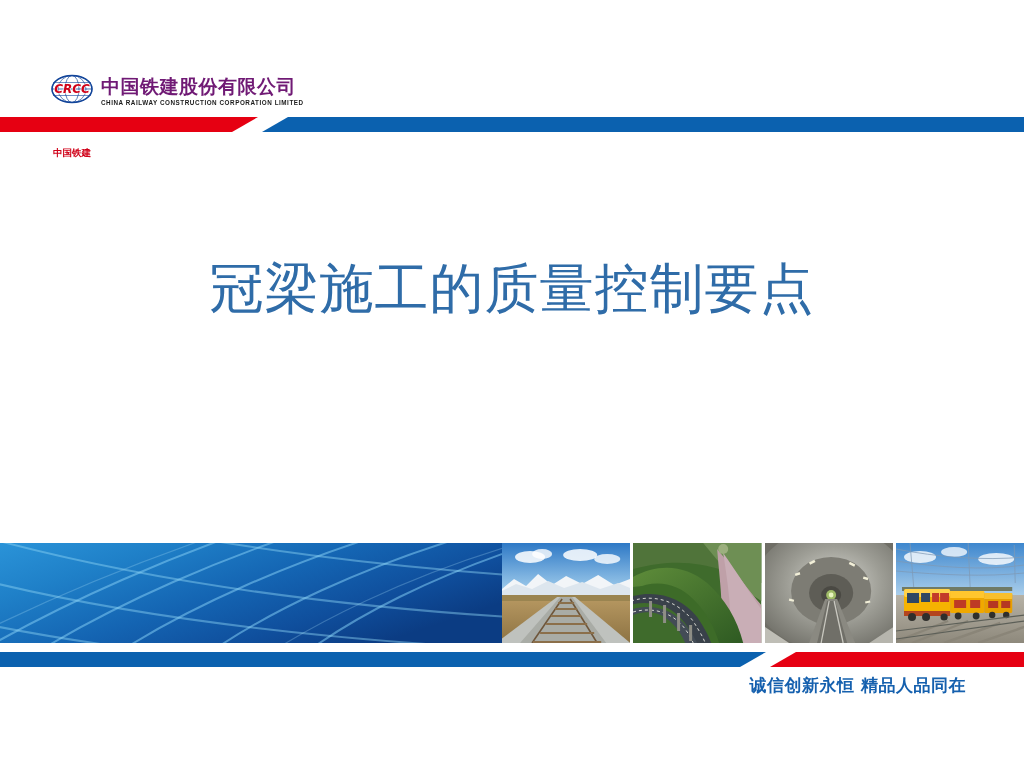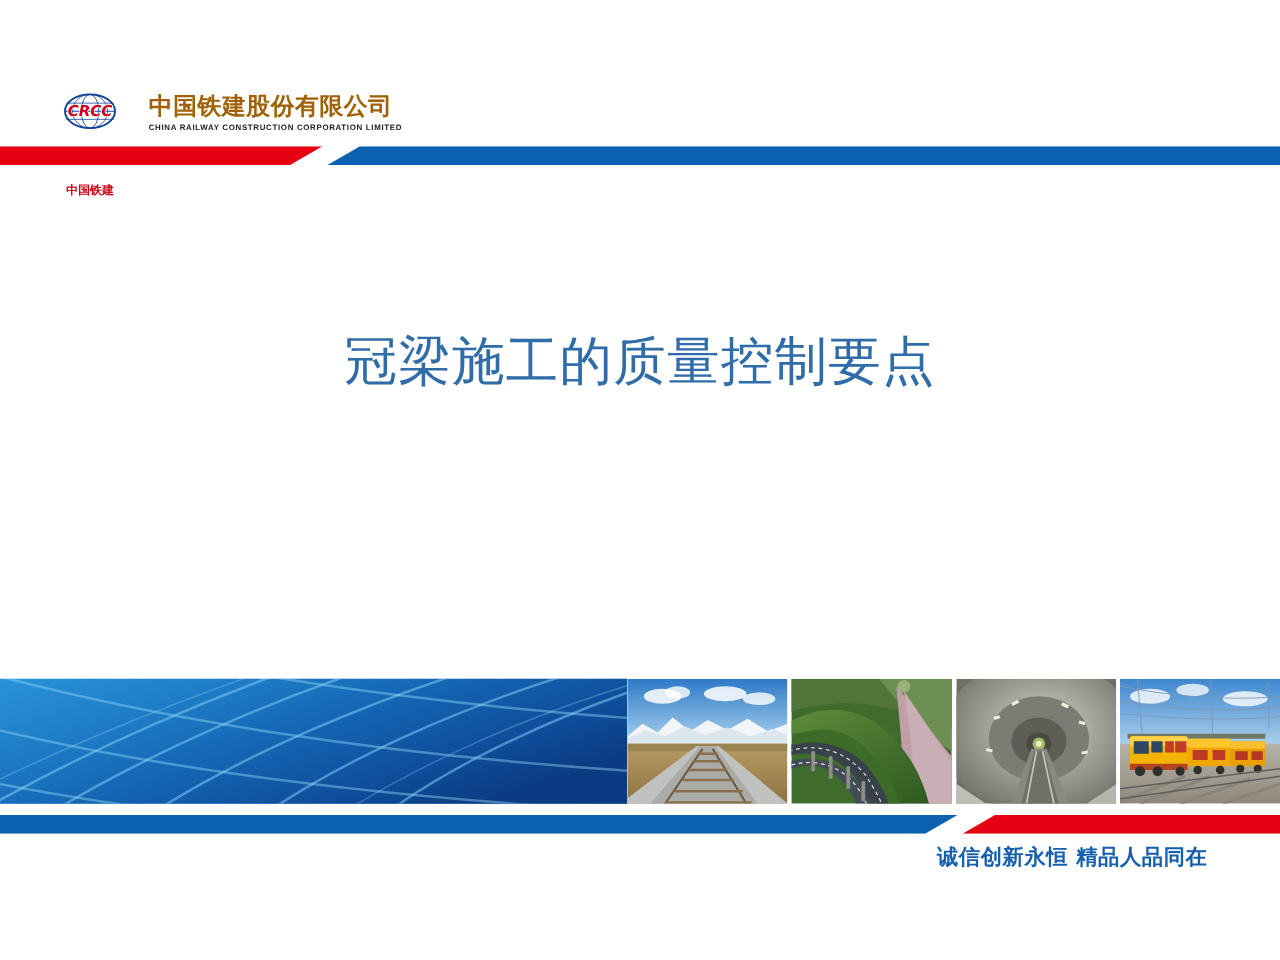--- a/index.html
+++ b/index.html
@@ -21,21 +21,21 @@
     background: #ffffff;
   }
 
   
   .header-logo {
     position: absolute;
     left: 47px;
     top: 74px;
     display: flex;
     align-items: flex-start;
-    gap: 22px;
+    gap: 4px;
   }
   .logo-mark {
     position: relative;
     width: 50px;
     height: 44px;
     flex: 0 0 auto;
   }
   .logo-globe {
     position: absolute;
     left: 4px;
@@ -56,24 +56,24 @@
     line-height: 11px;
     font-family: Liberation Serif, serif;
     margin-top: 44px;
   }
   .logo-text {
     padding-top: 2px;
   }
   .logo-cn-name {
     font-size: 19px;
     font-weight: bold;
-    color: #a16207;
+    color: #701a75;
     letter-spacing: 0.5px;
     line-height: 21px;
-    font-family: Liberation Mono, monospace;
+    font-family: Liberation Sans, sans-serif;
     white-space: nowrap;
   }
   .logo-en-name {
     font-size: 6.3px;
     font-weight: bold;
     color: #1a1a1a;
     letter-spacing: 0.55px;
     line-height: 9px;
     margin-top: 1px;
     white-space: nowrap;
@@ -89,21 +89,21 @@
     height: 15px;
   }
 
   
   .title {
     position: absolute;
     left: 0;
     top: 256px;
     width: 1024px;
     text-align: center;
-    font-size: 42px;
+    font-size: 54px;
     line-height: 66px;
     color: #2F6CA8;
     font-family: "DejaVu Sans", sans-serif;
     letter-spacing: 1px;
     white-space: nowrap;
   }
 
   
   .bottom-band {
     position: absolute;

